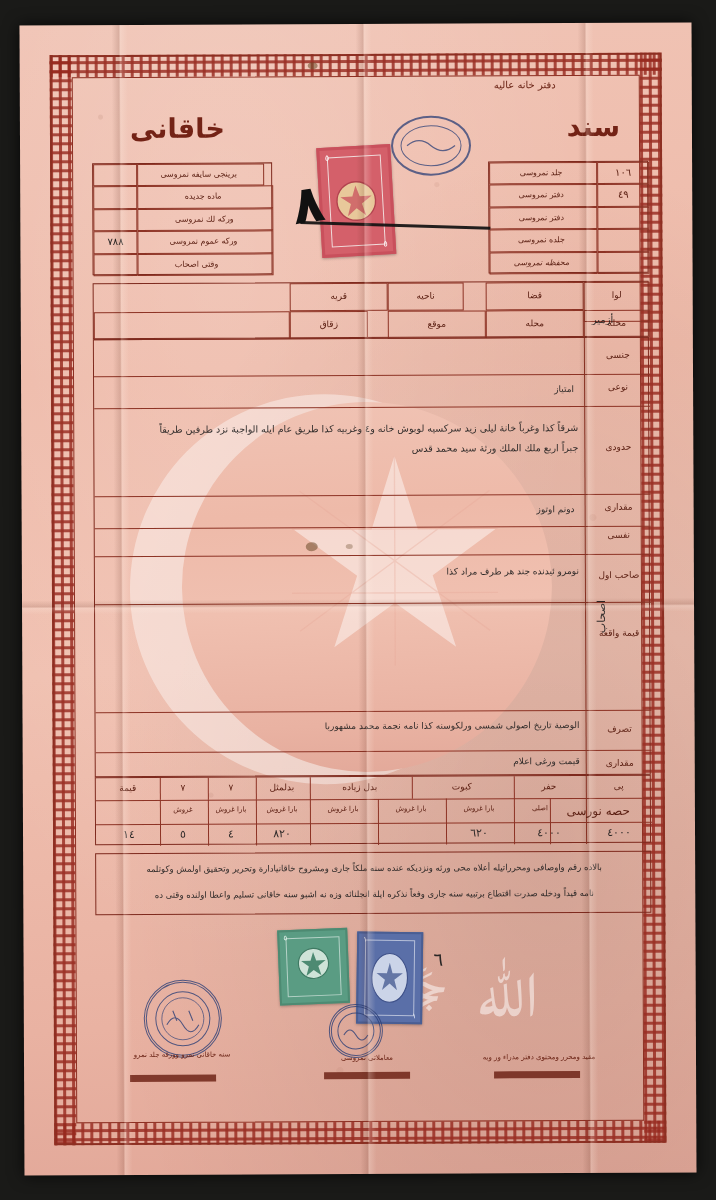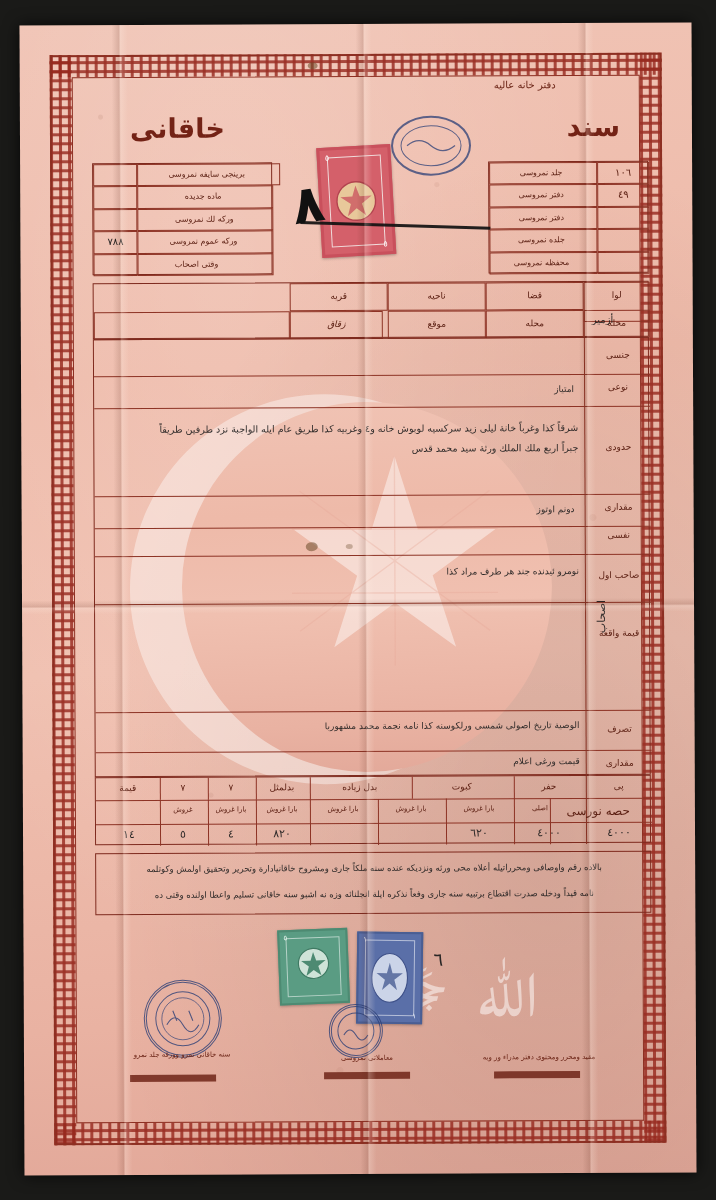--- a/index.html
+++ b/index.html
@@ -161,30 +161,30 @@
         </div>
       <div class="cell" style="left:108px;top:44.8px;width:52px;height:22.4px;">
           <div class="ar" style="font-size:10px;padding:4px 0 0 0;text-align:center;"></div>
         </div>
       <div class="cell" style="left:0;top:67.2px;width:108px;height:22.4px;">
           <div class="ar" style="font-size:8px;padding:5px 4px 0 0;text-align:center;">جلده نمروسى</div>
         </div>
       <div class="cell" style="left:108px;top:67.2px;width:52px;height:22.4px;">
           <div class="ar" style="font-size:10px;padding:4px 0 0 0;text-align:center;"></div>
         </div>
-      <div class="cell" style="left:0;top:89.6px;width:108px;height:22.4px;">
+      <div class="cell" style="left:0;top:89.6px;width:108px;height:22.4px;font-style:italic;">
           <div class="ar" style="font-size:8px;padding:5px 4px 0 0;text-align:center;">محفظه نمروسى</div>
         </div>
       <div class="cell" style="left:108px;top:89.6px;width:52px;height:22.4px;">
           <div class="ar" style="font-size:10px;padding:4px 0 0 0;text-align:center;"></div>
         </div>
     </div>
 
     <div class="tbl" style="left:72px;top:138px;width:180px;height:112px;">
-      <div class="cell" style="left:44px;top:0;width:143px;height:22.4px;">
+      <div class="cell" style="left:44px;top:0;width:127px;height:22.4px;">
           <div class="ar" style="font-size:8px;padding:5px 4px 0 0;text-align:center;">برينجى سايفه نمروسى</div>
         </div>
       <div class="cell" style="left:0;top:0;width:44px;height:22.4px;">
           <div class="ar" style="font-size:10px;padding:4px 0 0 0;text-align:center;"></div>
         </div>
       <div class="cell" style="left:44px;top:22.4px;width:136px;height:22.4px;">
           <div class="ar" style="font-size:8px;padding:5px 4px 0 0;text-align:center;">ماده جديده</div>
         </div>
       <div class="cell" style="left:0;top:22.4px;width:44px;height:22.4px;">
           <div class="ar" style="font-size:10px;padding:4px 0 0 0;text-align:center;"></div>
@@ -209,37 +209,37 @@
         </div>
     </div>
 
     <div class="tbl" style="left:72px;top:258px;width:556px;height:56px;">
       <div class="cell" style="left:490px;top:0;width:66px;height:40px;">
           <div class="ar" style="font-size:9px;text-align:center;padding-top:7px;">لوا</div>
         </div>
       <div class="cell" style="left:392px;top:0;width:98px;height:28px;">
           <div class="ar" style="font-size:9px;text-align:center;padding-top:7px;">قضا</div>
         </div>
-      <div class="cell" style="left:294px;top:0;width:98px;height:28px;">
+      <div class="cell" style="left:294px;top:0;width:76px;height:28px;">
           <div class="ar" style="font-size:9px;text-align:center;padding-top:7px;">ناحيه</div>
         </div>
       <div class="cell" style="left:196px;top:0;width:98px;height:28px;">
           <div class="ar" style="font-size:9px;text-align:center;padding-top:7px;">قريه</div>
         </div>
 
       <div class="cell" style="left:490px;top:28px;width:66px;height:28px;">
           <div class="ar" style="font-size:9px;text-align:center;padding-top:7px;">محله</div>
         </div>
       <div class="cell" style="left:392px;top:28px;width:98px;height:28px;">
           <div class="ar" style="font-size:9px;text-align:center;padding-top:7px;">محله</div>
         </div>
       <div class="cell" style="left:294px;top:28px;width:98px;height:28px;">
           <div class="ar" style="font-size:9px;text-align:center;padding-top:7px;">موقع</div>
         </div>
-      <div class="cell" style="left:196px;top:28px;width:93px;height:28px;font-style:italic;">
+      <div class="cell" style="left:196px;top:28px;width:78px;height:28px;">
           <div class="ar" style="font-size:9px;text-align:center;padding-top:7px;">زقاق</div>
         </div>
       <div class="cell" style="left:0;top:28px;width:196px;height:28px;"></div>
       <div class="hand" style="left:498px;top:32px;font-size:10px;">أزمير</div>
     </div>
 
     <div class="tbl" style="left:72px;top:314px;width:556px;height:438px;">
 
       <div class="ln" style="left:490px;top:0;width:1.4px;height:438px;"></div>
 

